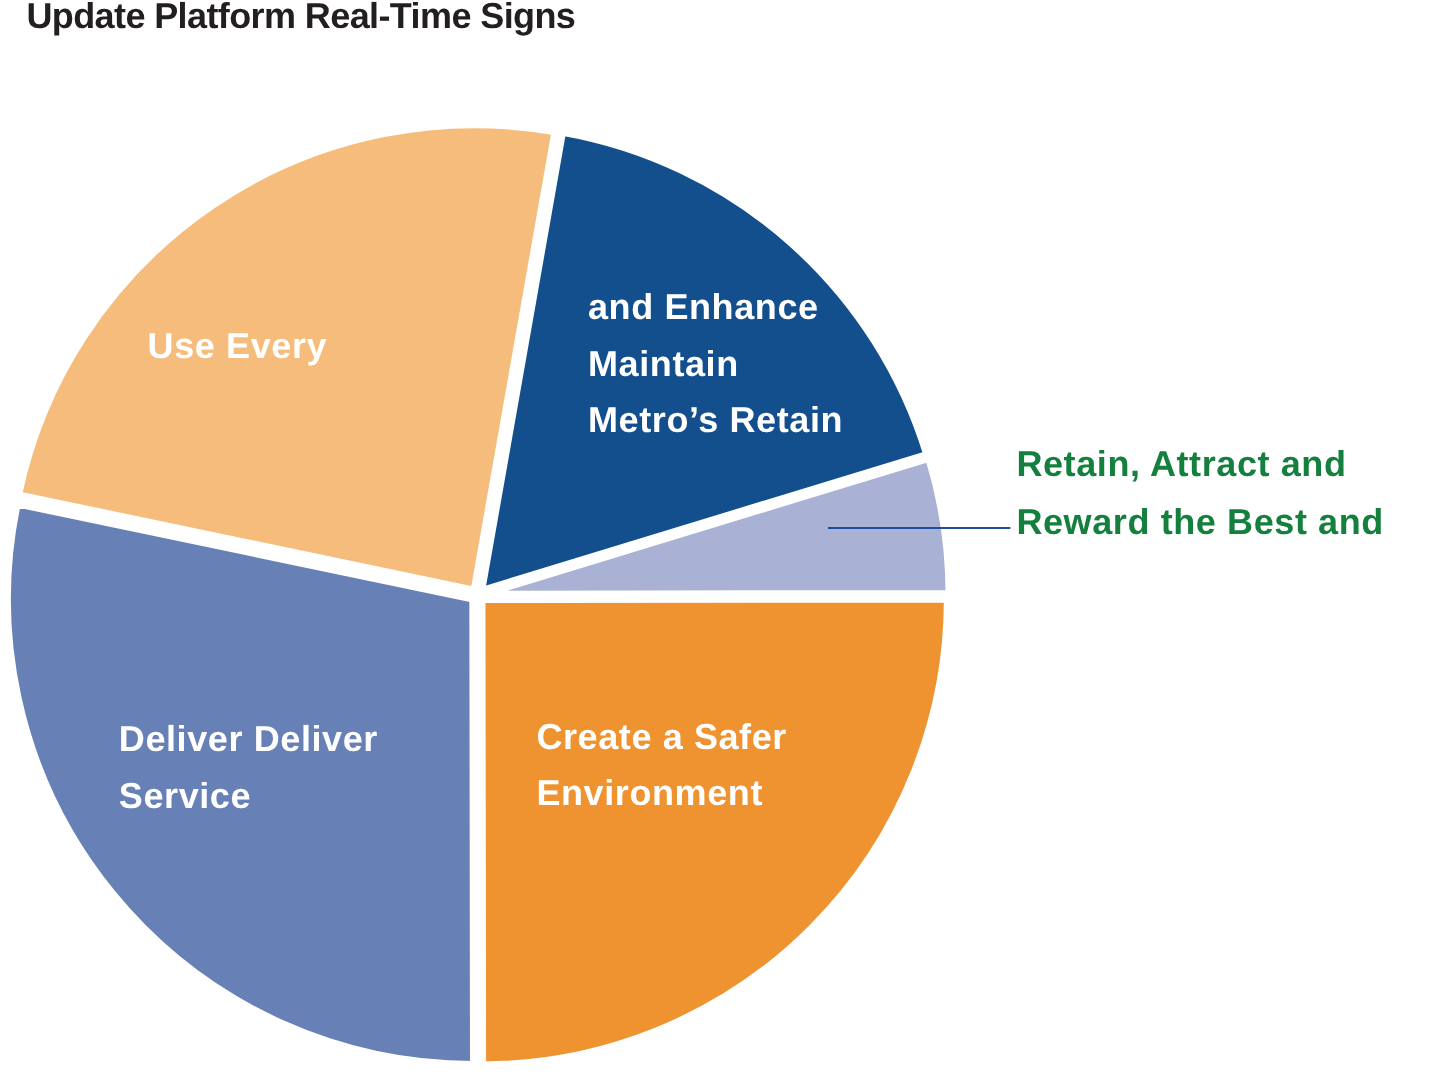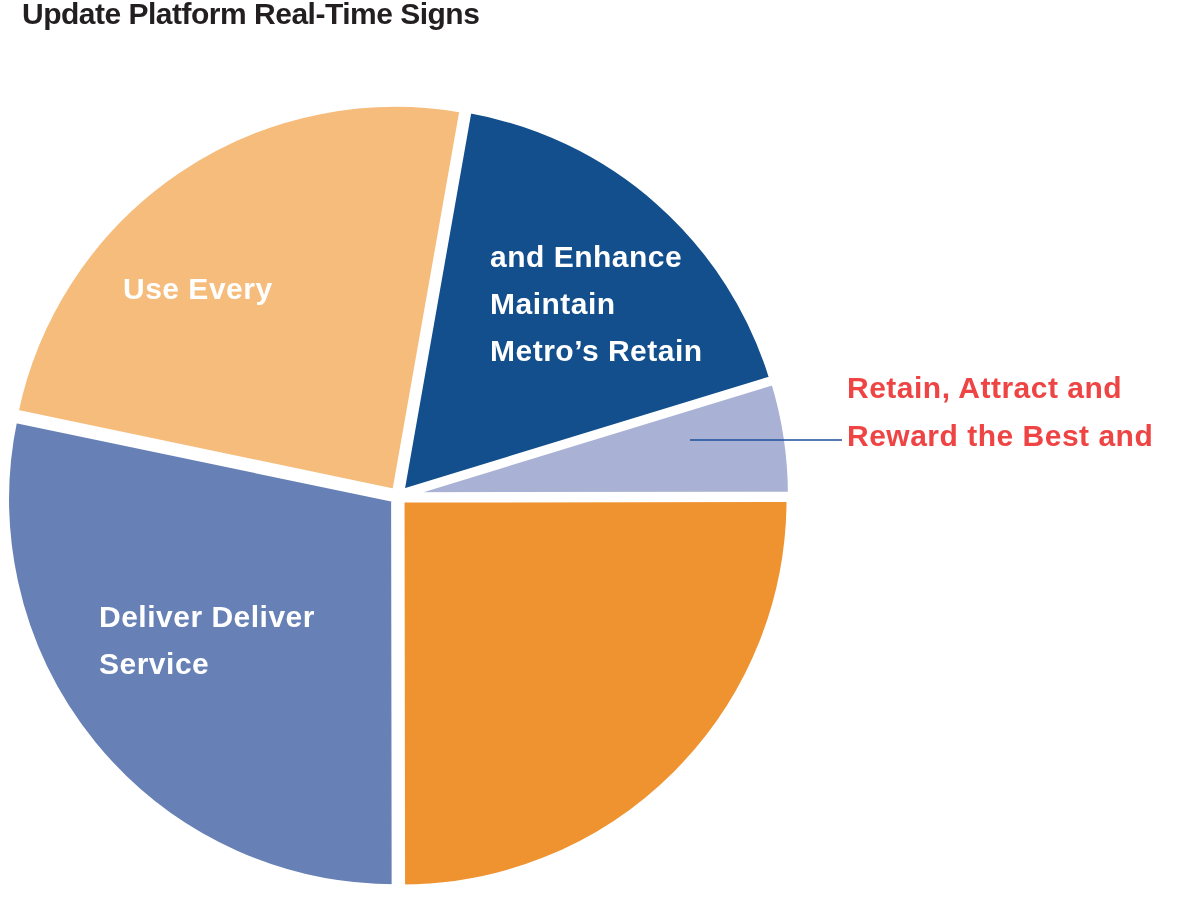--- a/index.html
+++ b/index.html
@@ -39,21 +39,21 @@
   .slice-label {
     position: absolute;
     font-size: 30px;
     font-weight: bold;
     line-height: 47px;
     letter-spacing: 0.5px;
     color: #ffffff;
     white-space: nowrap;
   }
   .slice-label.callout {
-    color: #ef4444;
+    color: #15803d;
     line-height: 48px;
   }
 </style>
 </head>
 <body>
 
 <div class="stage">
 
   <div class="page-title">Update Platform Real-Time Signs</div>
 
@@ -70,20 +70,24 @@
     <div>and Enhance</div>
     <div>Maintain</div>
     <div>Metro’s Retain</div>
   </div>
 
   <div class="slice-label callout" style="left:847px; top:364px;">
     <div>Retain, Attract and</div>
     <div>Reward the Best and</div>
   </div>
 
+  <div class="slice-label" style="left:447px; top:591px;">
+    <div>Create a Safer</div>
+    <div>Environment</div>
+  </div>
 
   <div class="slice-label" style="left:99px; top:593px;">
     <div>Deliver Deliver</div>
     <div>Service</div>
   </div>
 
   <div class="slice-label" style="left:123px; top:265px;">
     <div>Use Every</div>
   </div>
 

